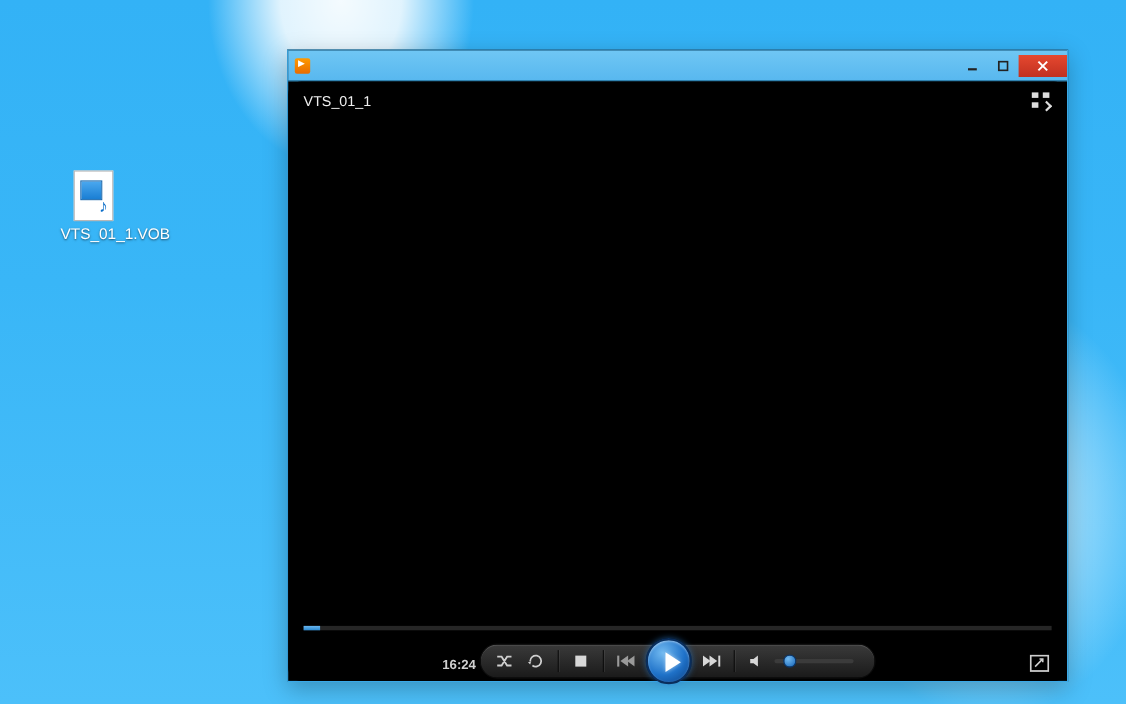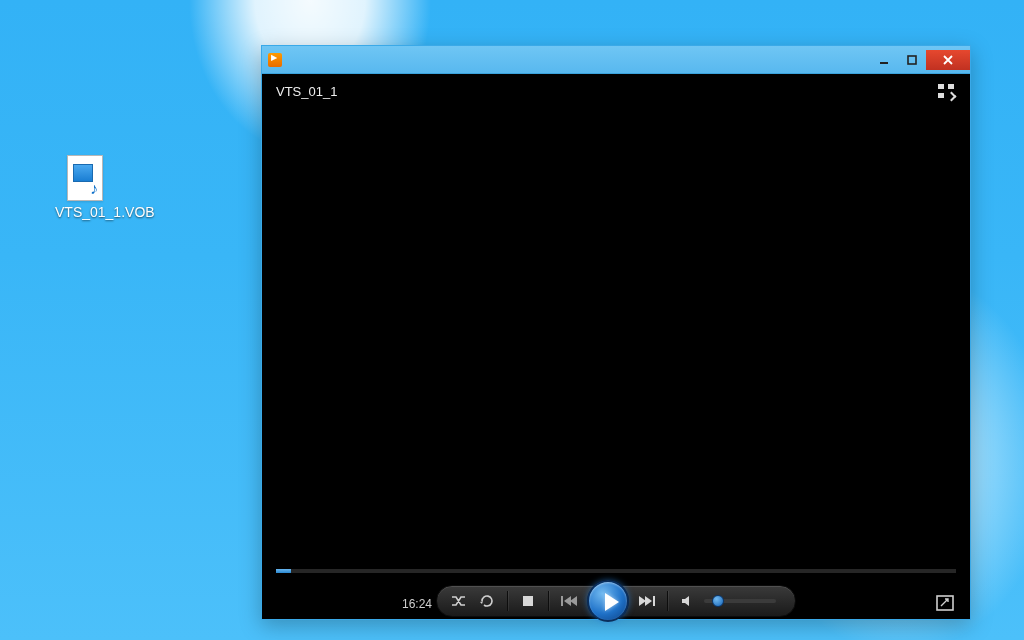--- a/index.html
+++ b/index.html
@@ -138,21 +138,21 @@
   }
   .seek .progress {
     height: 100%;
     width: 2.2%;
     background: linear-gradient(#69b6ef, #2a88d0);
   }
   .time {
     position: absolute;
     left: 140px;
     bottom: 8px;
-    color: #cfcfcf; font-size: 12px;
+    color: #cfcfcf; font-size: 12px; font-weight: bold;
   }
   .pill {
     position: absolute;
     left: 50%; transform: translateX(-50%);
     bottom: 2px;
     width: 360px; height: 32px;
     background: linear-gradient(#3a3a3a, #1a1a1a);
     border: 1px solid #0b0b0b;
     border-radius: 16px;
     display: flex; align-items: center;

